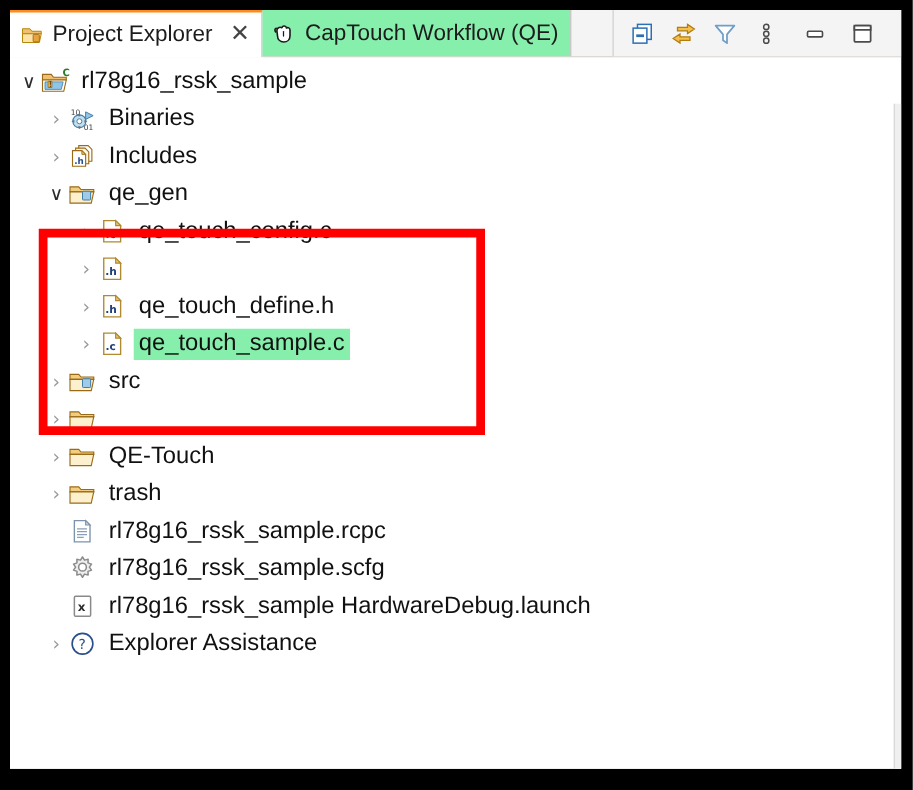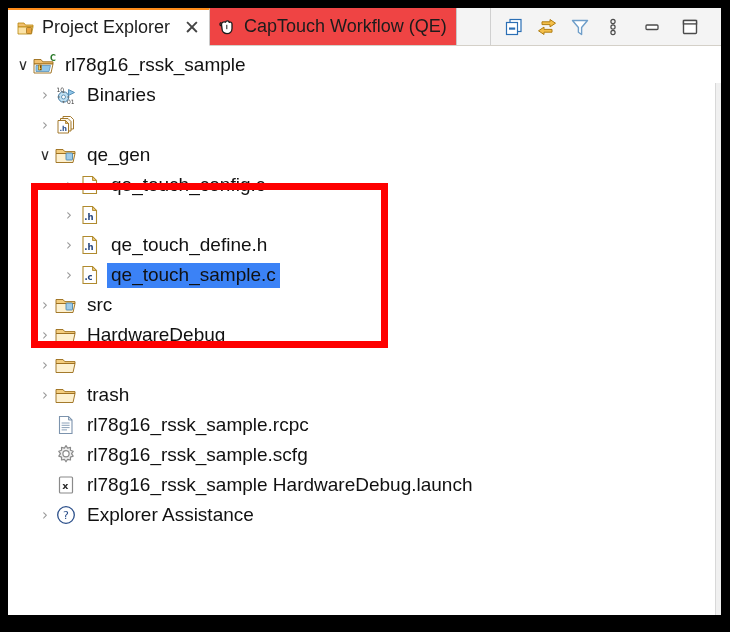--- a/index.html
+++ b/index.html
@@ -43,21 +43,21 @@
   }
 
   .tab {
     display: flex;
     align-items: center;
     gap: 6px;
     padding: 0 9px 0 8px;
     font-size: 18px;
     color: #1c1c1c;
     position: relative;
-    background: #ef4444;
+    background: #86efac;
     border-right: 1px solid #c8c8c8;
     cursor: default;
   }
   .tab.active {
     background: #ffffff;
     border-top: 2px solid #ff8c1a;
     border-bottom: 1px solid #ffffff;
     margin-bottom: -1px;
   }
   .tab .tab-label { white-space: nowrap; }
@@ -101,21 +101,21 @@
   .row {
     height: 30px;
     display: flex;
     align-items: center;
     font-size: 19px;
     color: #111111;
     white-space: nowrap;
     cursor: default;
   }
   .row .label { padding: 1px 4px 2px 4px; text-align: right; }
-  .row.selected .label { background: #3b82f6; }
+  .row.selected .label { background: #86efac; }
 
   .twisty {
     width: 18px;
     flex: 0 0 18px;
     text-align: center;
     color: #9a9a9a;
     font-size: 15px;
     line-height: 1;
     font-family: "DejaVu Sans", sans-serif;
   }
@@ -267,20 +267,21 @@
           </div>
           <div class="row lvl1">
             <span class="twisty ">›</span>
             <svg class="ico" viewBox="0 0 24 24">
     <path d="M9 3.5 L16.5 3.5 L19.5 6.5 L19.5 16 L9 16 Z" fill="#ffffff" stroke="#9a6b16" stroke-width="0.9"></path>
     <path d="M6.5 5.5 L14 5.5 L17 8.5 L17 18 L6.5 18 Z" fill="#fdf6e6" stroke="#9a6b16" stroke-width="0.9"></path>
     <path d="M4 7.5 L11.5 7.5 L14.5 10.5 L14.5 20 L4 20 Z" fill="#ffffff" stroke="#9a6b16" stroke-width="0.9"></path>
     <path d="M11.5 7.5 L14.5 10.5 L11.5 10.5 Z" fill="#e8c37a" stroke="#9a6b16" stroke-width="0.7"></path>
     <text x="5.4" y="18" font-family="DejaVu Sans" font-size="7" font-weight="bold" fill="#2b4f8a">.h</text>
   </svg>
+            <span class="label">Includes</span>
           </div>
           <div class="row lvl1">
             <span class="twisty open">∨</span>
             <svg class="ico" viewBox="0 0 24 24">
     <path d="M2 6.5 L9 6.5 L10.8 8.6 L21 8.6 L21 10.5 L2 10.5 Z" fill="#f3cd7f" stroke="#9a6b16" stroke-width="0.9"></path>
     <path d="M2 10.5 L21 10.5 L19 19.5 L2 19.5 Z" fill="#fdf0cf" stroke="#9a6b16" stroke-width="0.9"></path>
     <rect x="12" y="10" width="6.5" height="7" rx="0.7" fill="#9fcbe8" stroke="#3f7ea8" stroke-width="0.8"></rect>
   </svg>
             <span class="label">qe_gen</span>
           </div>
@@ -327,28 +328,28 @@
     <rect x="12" y="10" width="6.5" height="7" rx="0.7" fill="#9fcbe8" stroke="#3f7ea8" stroke-width="0.8"></rect>
   </svg>
             <span class="label">src</span>
           </div>
           <div class="row lvl1">
             <span class="twisty ">›</span>
             <svg class="ico" viewBox="0 0 24 24">
     <path d="M2 6.5 L9 6.5 L10.8 8.6 L21 8.6 L21 10.5 L2 10.5 Z" fill="#f3cd7f" stroke="#9a6b16" stroke-width="0.9"></path>
     <path d="M2 10.5 L21 10.5 L19 19.5 L2 19.5 Z" fill="#fdf0cf" stroke="#9a6b16" stroke-width="0.9"></path>
   </svg>
-            <span class="label">HardwareDebug</span>
-          </div>
-          <div class="row lvl1">
-            <span class="twisty ">›</span>
-            <svg class="ico" viewBox="0 0 24 24">
-    <path d="M2 6.5 L9 6.5 L10.8 8.6 L21 8.6 L21 10.5 L2 10.5 Z" fill="#f3cd7f" stroke="#9a6b16" stroke-width="0.9"></path>
-    <path d="M2 10.5 L21 10.5 L19 19.5 L2 19.5 Z" fill="#fdf0cf" stroke="#9a6b16" stroke-width="0.9"></path>
-  </svg>
+          </div>
+          <div class="row lvl1">
+            <span class="twisty ">›</span>
+            <svg class="ico" viewBox="0 0 24 24">
+    <path d="M2 6.5 L9 6.5 L10.8 8.6 L21 8.6 L21 10.5 L2 10.5 Z" fill="#f3cd7f" stroke="#9a6b16" stroke-width="0.9"></path>
+    <path d="M2 10.5 L21 10.5 L19 19.5 L2 19.5 Z" fill="#fdf0cf" stroke="#9a6b16" stroke-width="0.9"></path>
+  </svg>
+            <span class="label">QE-Touch</span>
           </div>
           <div class="row lvl1">
             <span class="twisty ">›</span>
             <svg class="ico" viewBox="0 0 24 24">
     <path d="M2 6.5 L9 6.5 L10.8 8.6 L21 8.6 L21 10.5 L2 10.5 Z" fill="#f3cd7f" stroke="#9a6b16" stroke-width="0.9"></path>
     <path d="M2 10.5 L21 10.5 L19 19.5 L2 19.5 Z" fill="#fdf0cf" stroke="#9a6b16" stroke-width="0.9"></path>
   </svg>
             <span class="label">trash</span>
           </div>
           <div class="row lvl1">

